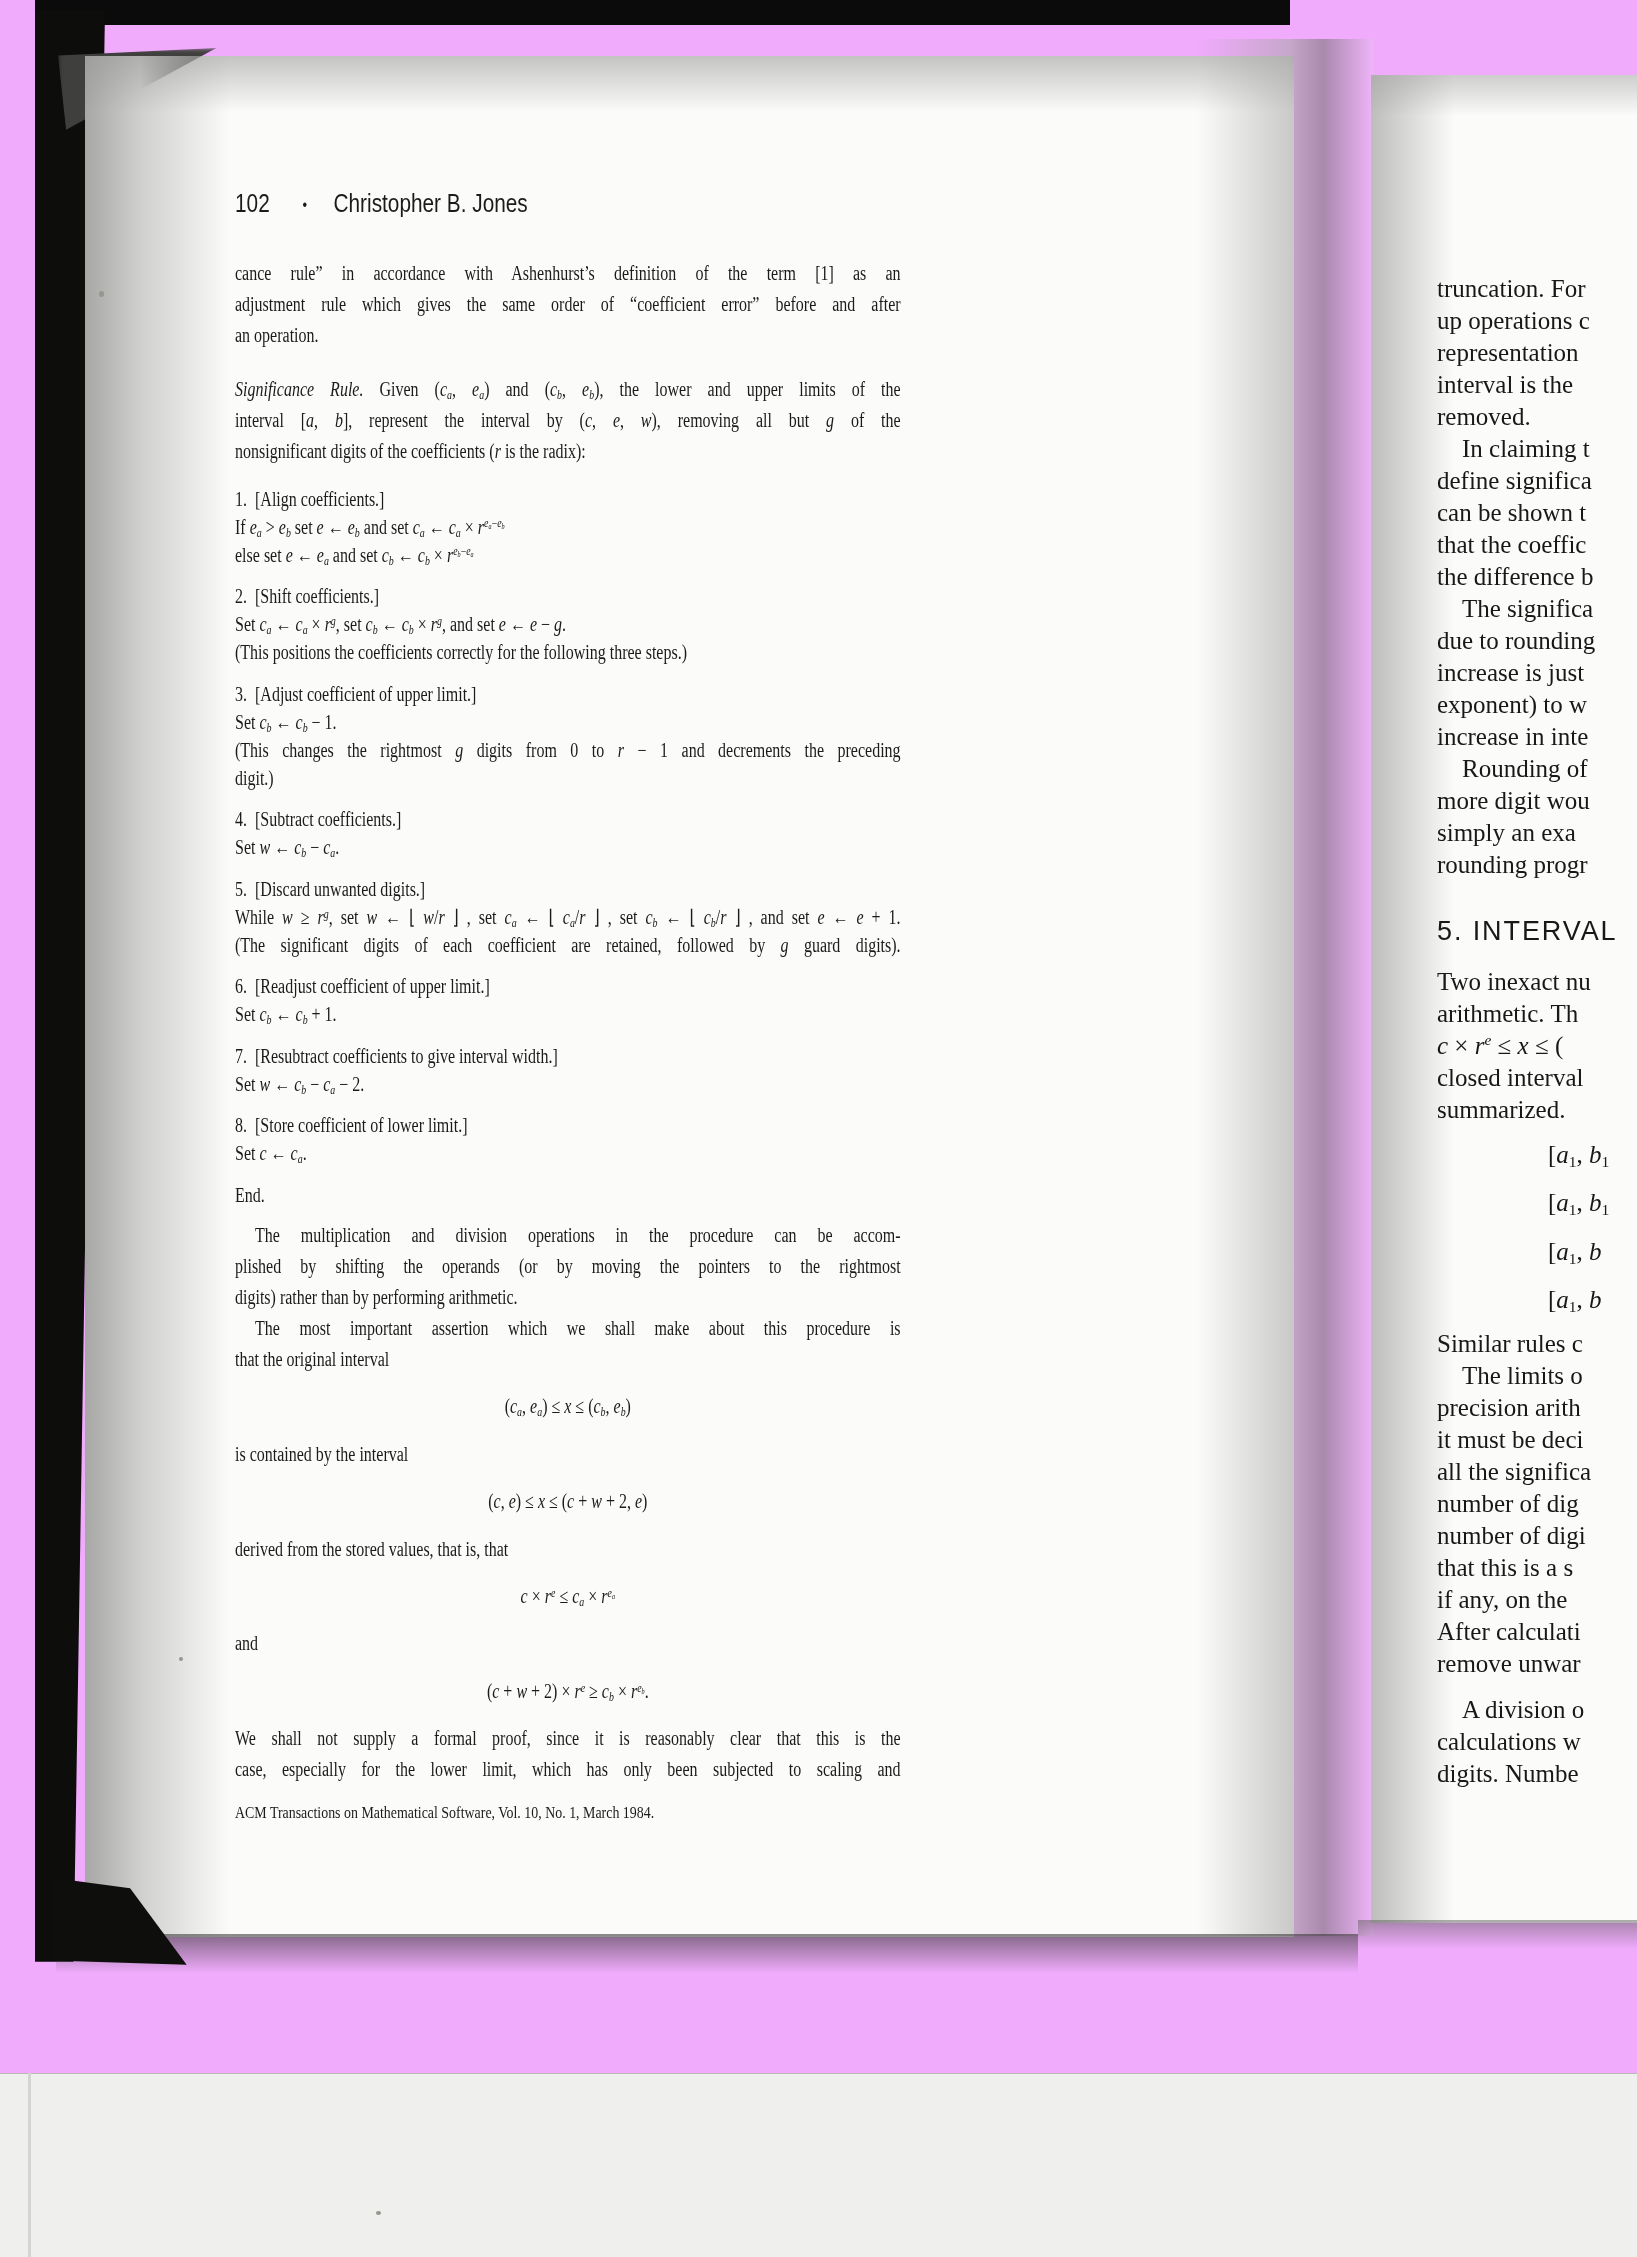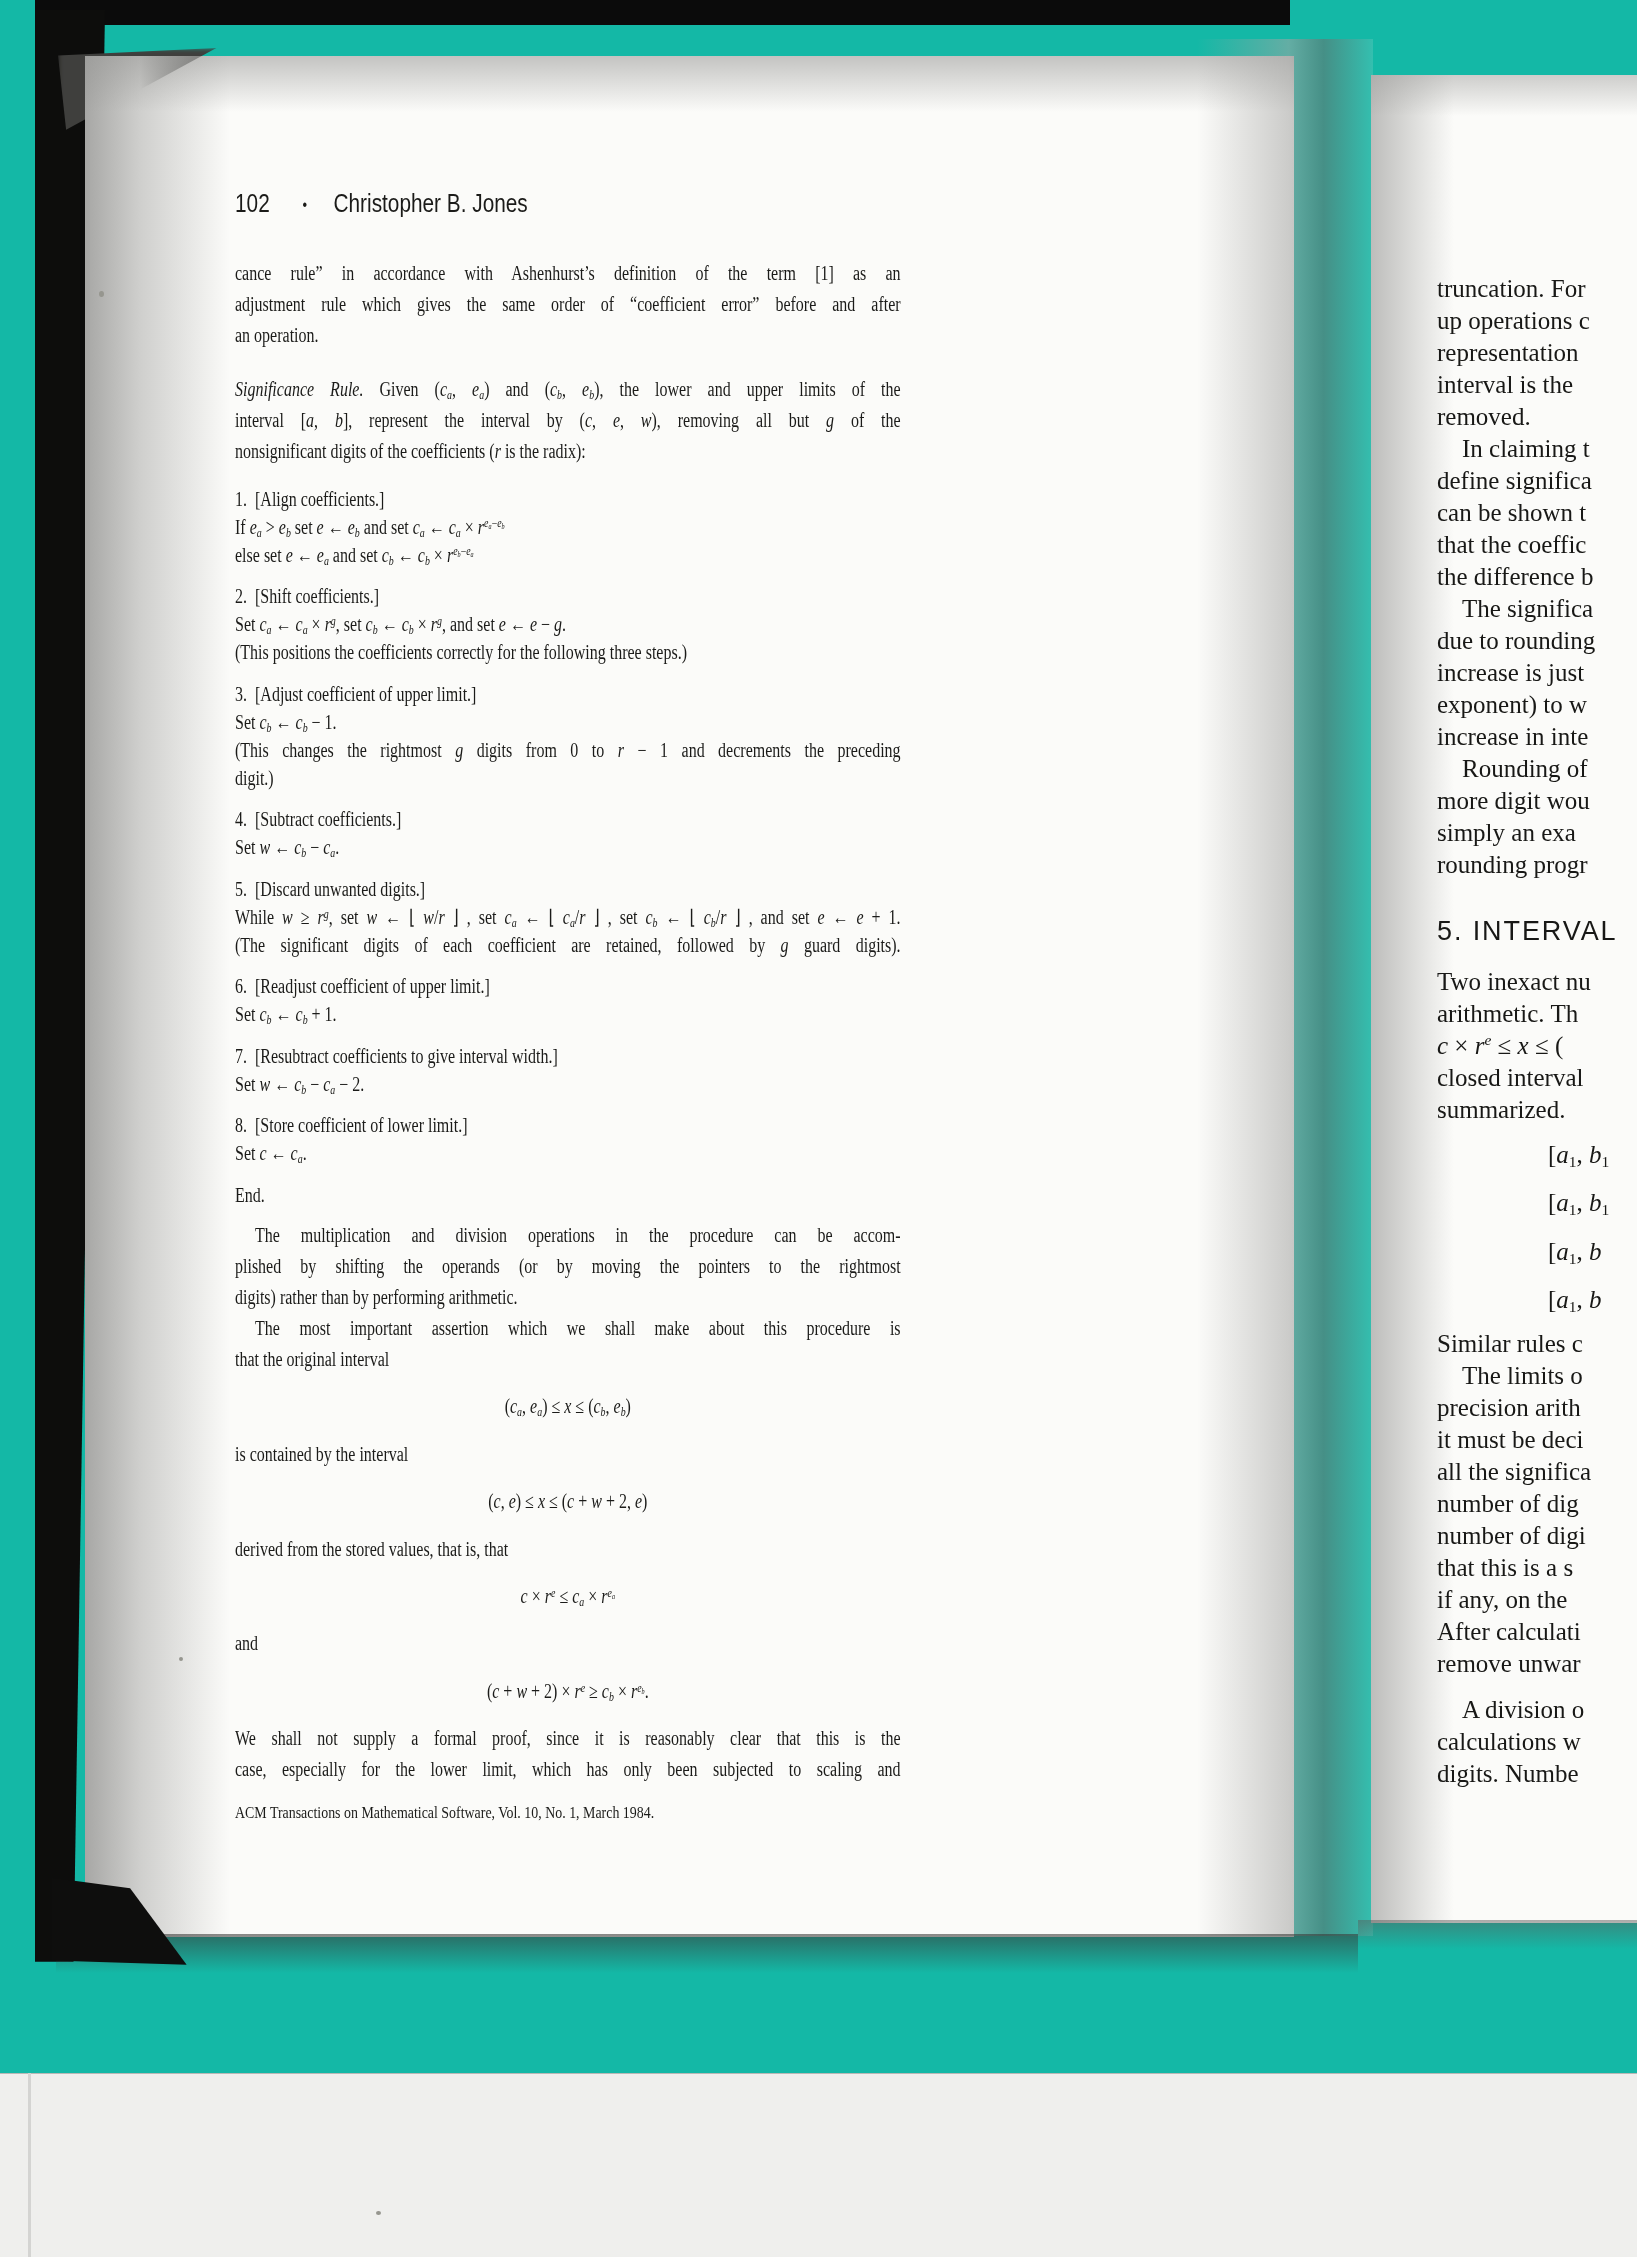--- a/index.html
+++ b/index.html
@@ -1,16 +1,16 @@
 <!DOCTYPE html>
 <html><head>
 <meta charset="utf-8">
 <style>
   html,body{margin:0;padding:0;}
-  #canvas{position:relative;width:1638px;height:2257px;background:#14b8a6;overflow:hidden;
+  #canvas{position:relative;width:1638px;height:2257px;background:#f0abfc;overflow:hidden;
           font-family:"Liberation Serif", serif;color:#1b1b19;}
   
   .bottom-sheet{position:absolute;left:0;top:2073px;width:1638px;height:184px;background:#efefed;border-top:1px solid #b9b9b7;}
   .bottom-sheet-line{position:absolute;left:28px;top:2073px;width:2.9px;height:184px;background:#d4d4d2;}
   .cover-top{position:absolute;left:35px;top:0;width:1255px;height:25px;background:#0b0b0b;}
   .cover-left{position:absolute;left:35px;top:9.7px;width:70px;height:1952px;background:#0d0d0c;
               clip-path:polygon(0 0,100% 0,55% 100%,0 100%);}
   .page-left{position:absolute;left:85px;top:56px;width:1209px;height:1881px;background:#fbfbf9;}
   .page-left-curl{position:absolute;left:85px;top:56px;width:145px;height:1881px;
       background:linear-gradient(90deg,#a7a7a5 0,#cfcfcd 38%,rgba(251,251,249,0) 100%);}

